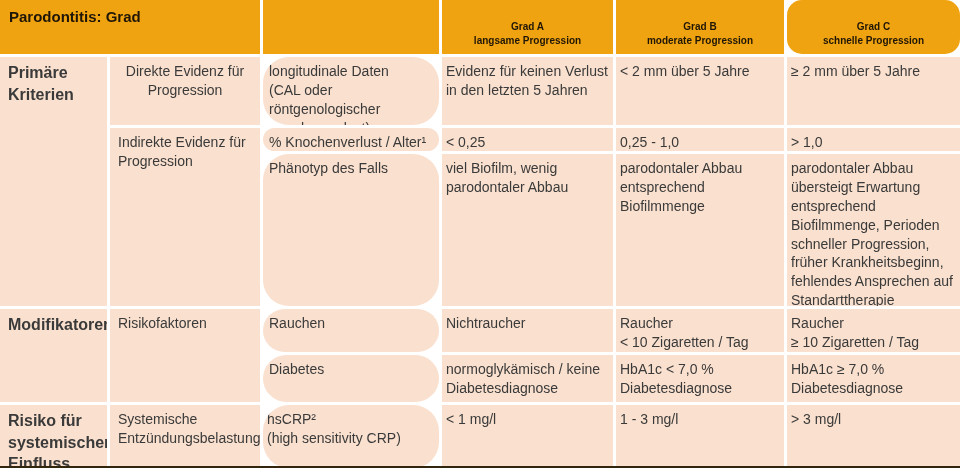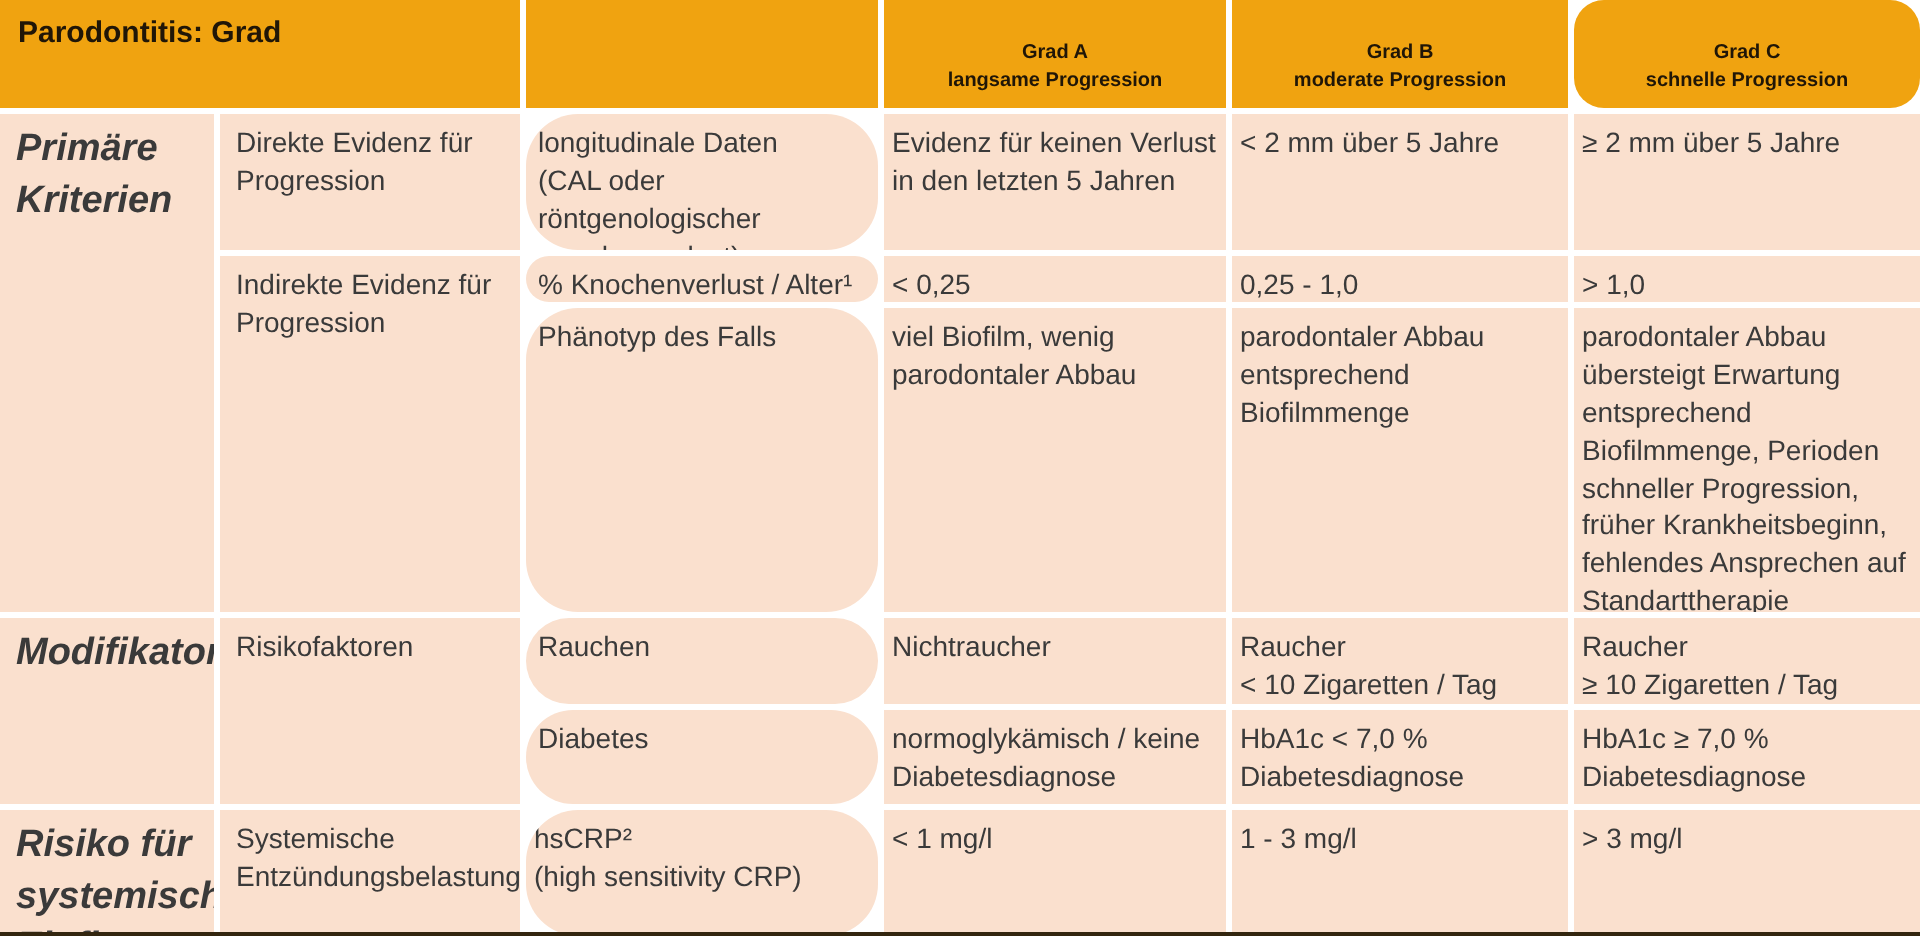--- a/index.html
+++ b/index.html
@@ -30,31 +30,31 @@
     white-space:pre-line;
     overflow:hidden;
   }
   .hdr{
     background:var(--header-bg);
     color:var(--header-text);
     font-weight:bold;
   }
   .hdr.title{font-size:15px;padding:7px 9px;}
   .hdr.grade{text-align:center;font-size:10px;padding-top:20px;}
-  .rowlabel{font-weight:bold;font-size:19px;font-style:italic;}
+  .rowlabel{font-weight:bold;font-size:16px;}
   .crit{padding-left:6px;padding-right:4px;border-radius:26px;}
   .val{text-align:left;padding-left:4px;padding-right:4px;}
   
   .p-title   {grid-column:1/3;grid-row:1;}
   .p-spacer  {grid-column:3;  grid-row:1;}
   .p-ga      {grid-column:4;  grid-row:1;}
   .p-gb      {grid-column:5;  grid-row:1;}
   .p-gc      {grid-column:6;  grid-row:1;border-radius:15px;}
   .p-primary {grid-column:1;  grid-row:2/5;}
-  .p-direct  {grid-column:2;  grid-row:2;}
+  .p-direct  {grid-column:2;  grid-row:2;text-align:center;}
   .p-indirect{grid-column:2;  grid-row:3/5;}
   .p-modif   {grid-column:1;  grid-row:5/7;}
   .p-riskfac {grid-column:2;  grid-row:5/7;}
   .p-sysrisk {grid-column:1;  grid-row:7;}
   .p-sysload {grid-column:2;  grid-row:7;}
   .bottom-edge{
     position:absolute;left:0;bottom:0;width:100%;height:2px;
     background:#33260f;z-index:2;
   }
 </style>

